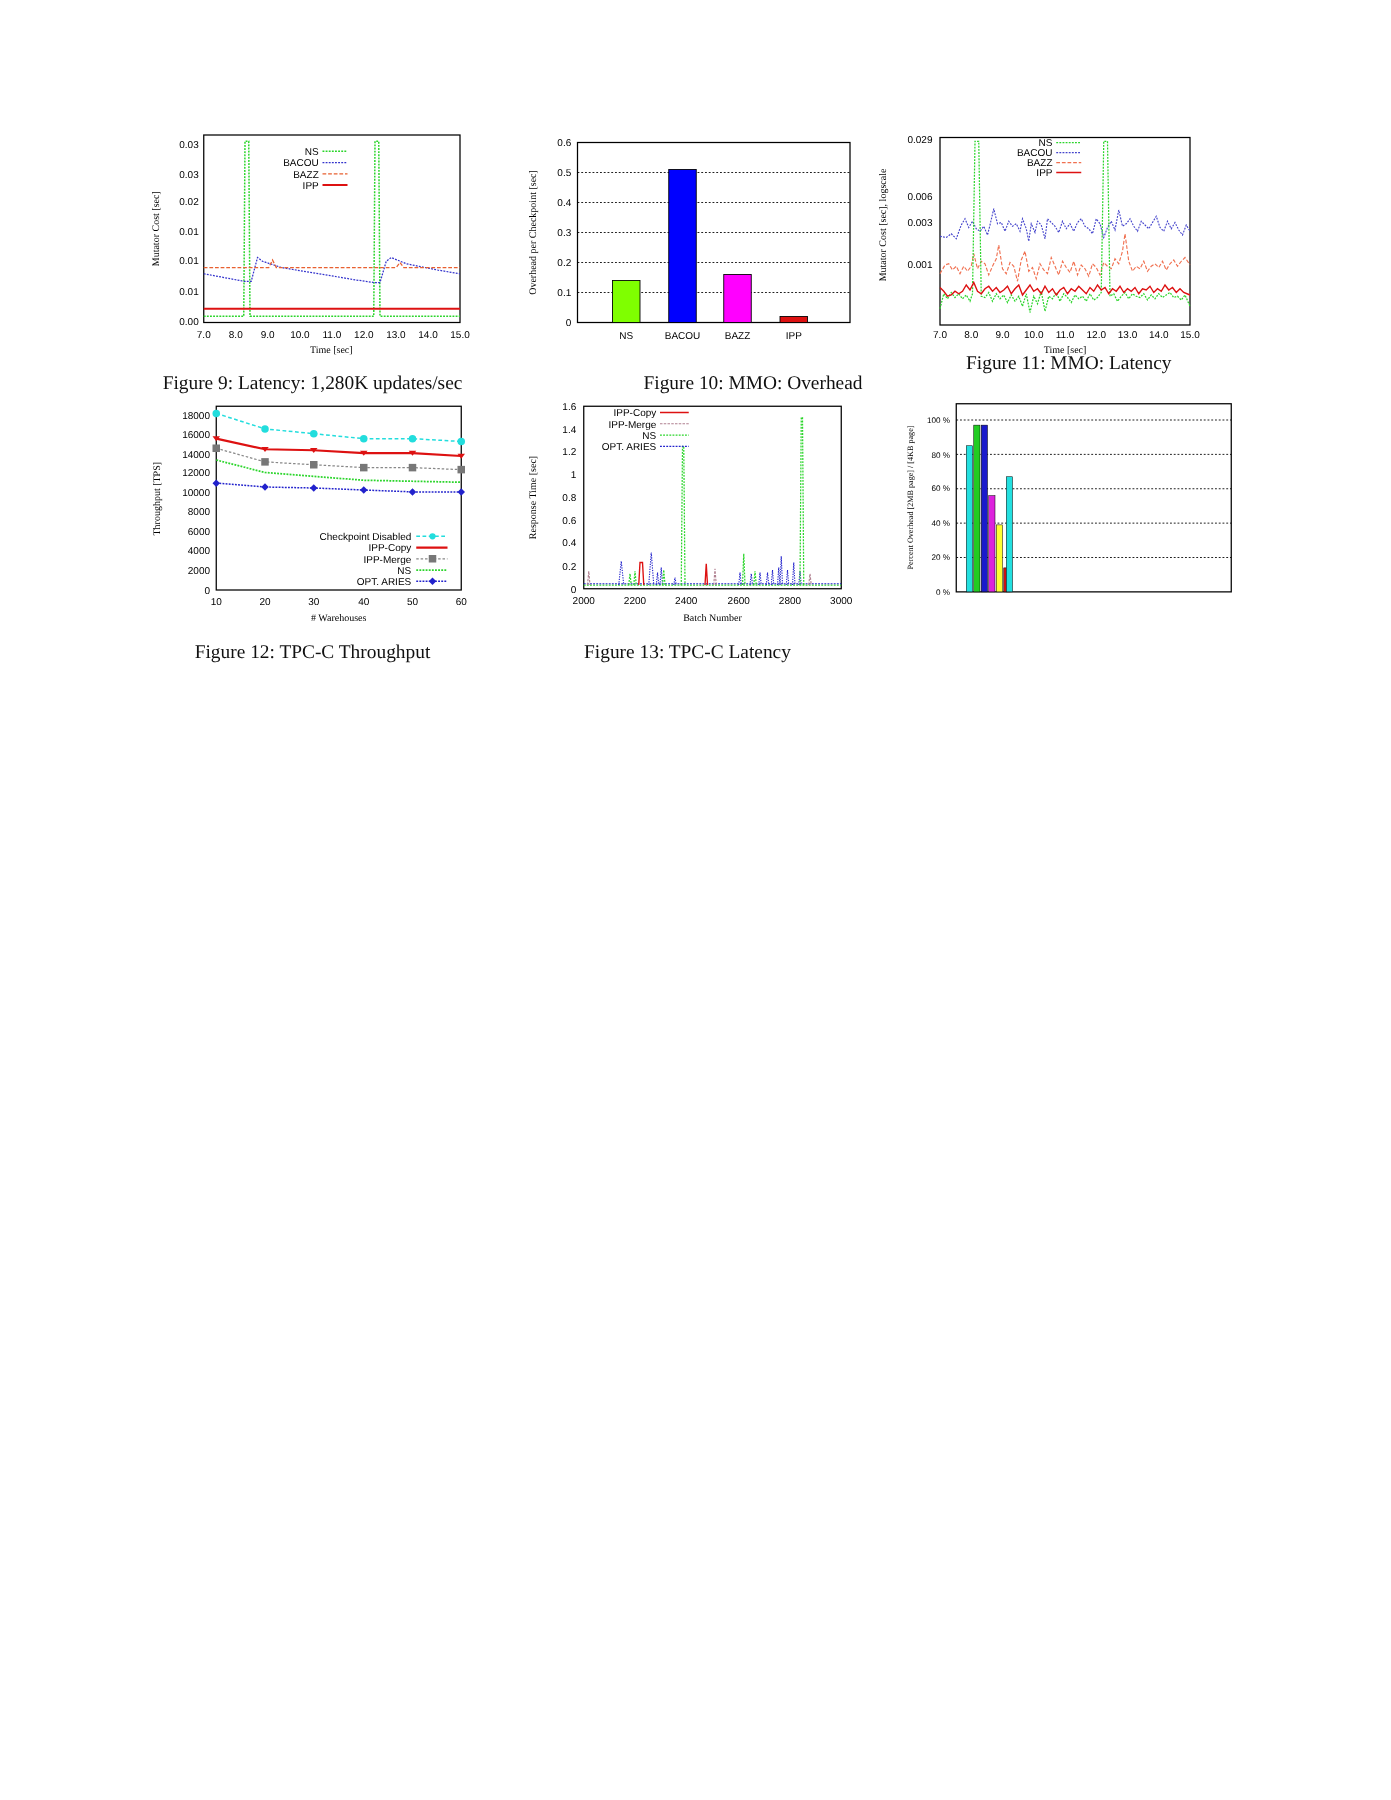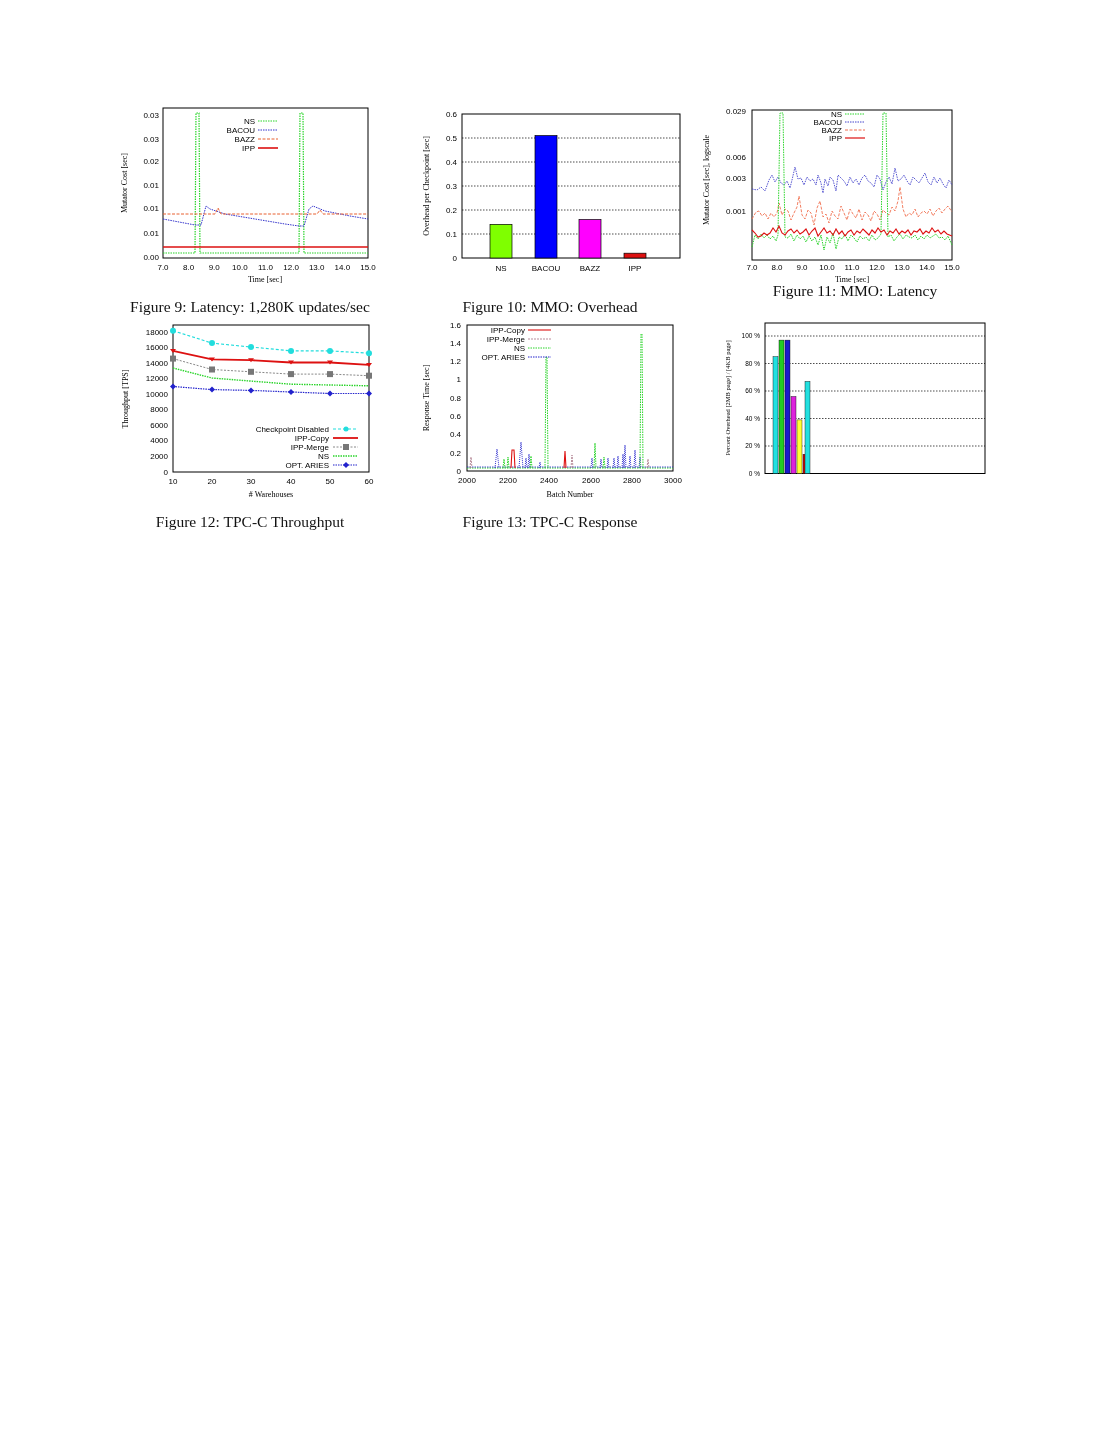--- a/index.html
+++ b/index.html
@@ -83,21 +83,21 @@
   <rect x="164" y="114.6" width="22" height="38.4" fill="#ff00ff" stroke="#000" stroke-width="0.7"></rect>
   <rect x="209" y="148.2" width="22" height="4.8" fill="#dd1111" stroke="#000" stroke-width="0.7"></rect>
   <g font-size="8" text-anchor="middle" fill="#000">
     <text x="86" y="166">NS</text>
     <text x="131" y="166">BACOU</text>
     <text x="175" y="166">BAZZ</text>
     <text x="220" y="166">IPP</text>
   </g>
 </svg>
 </div>
-<div class="caption" style="left:410px;top:298px;width:280px;">Figure 10: MMO: Overhead</div>
+<div class="caption" style="left:410px;top:298px;width:280px;text-align:right;">Figure 10: MMO: Overhead</div>
 
 <div class="fig" style="left:697px;top:105px;">
 <svg width="265" height="185" viewBox="0 0 265 185">
   <rect x="55" y="5" width="200" height="150" fill="none" stroke="#000" stroke-width="1"></rect>
   <g font-size="8" text-anchor="end" fill="#000">
     <text x="49" y="9">0.029</text>
     <text x="49" y="55">0.006</text>
     <text x="49" y="76">0.003</text>
     <text x="49" y="109">0.001</text>
   </g>
@@ -291,21 +291,21 @@
     <line x1="113" y1="10" x2="136" y2="10" stroke="#dd1111" stroke-width="1.1"></line>
     <text x="110" y="22">IPP-Merge</text>
     <line x1="113" y1="19" x2="136" y2="19" stroke="#b08090" stroke-width="0.9" stroke-dasharray="2,1"></line>
     <text x="110" y="31">NS</text>
     <line x1="113" y1="28" x2="136" y2="28" stroke="#2bd52b" stroke-width="1" stroke-dasharray="1.5,1"></line>
     <text x="110" y="40">OPT. ARIES</text>
     <line x1="113" y1="37" x2="136" y2="37" stroke="#2222cc" stroke-width="1" stroke-dasharray="1.5,1"></line>
   </g>
 </svg>
 </div>
-<div class="caption" style="left:410px;top:513px;width:280px;">Figure 13: TPC-C Response</div>
+<div class="caption" style="left:410px;top:513px;width:280px;">Figure 13: TPC-C Latency</div>
 
 <div class="fig" style="left:718px;top:318px;">
 <svg width="280" height="185" viewBox="0 0 280 185">
   <g stroke="#000" stroke-width="0.7" stroke-dasharray="1.5,1.5">
     <line x1="47" y1="128" x2="267" y2="128"></line>
     <line x1="47" y1="100.5" x2="267" y2="100.5"></line>
     <line x1="47" y1="73" x2="267" y2="73"></line>
     <line x1="47" y1="45.5" x2="267" y2="45.5"></line>
     <line x1="47" y1="18" x2="267" y2="18"></line>
   </g>

